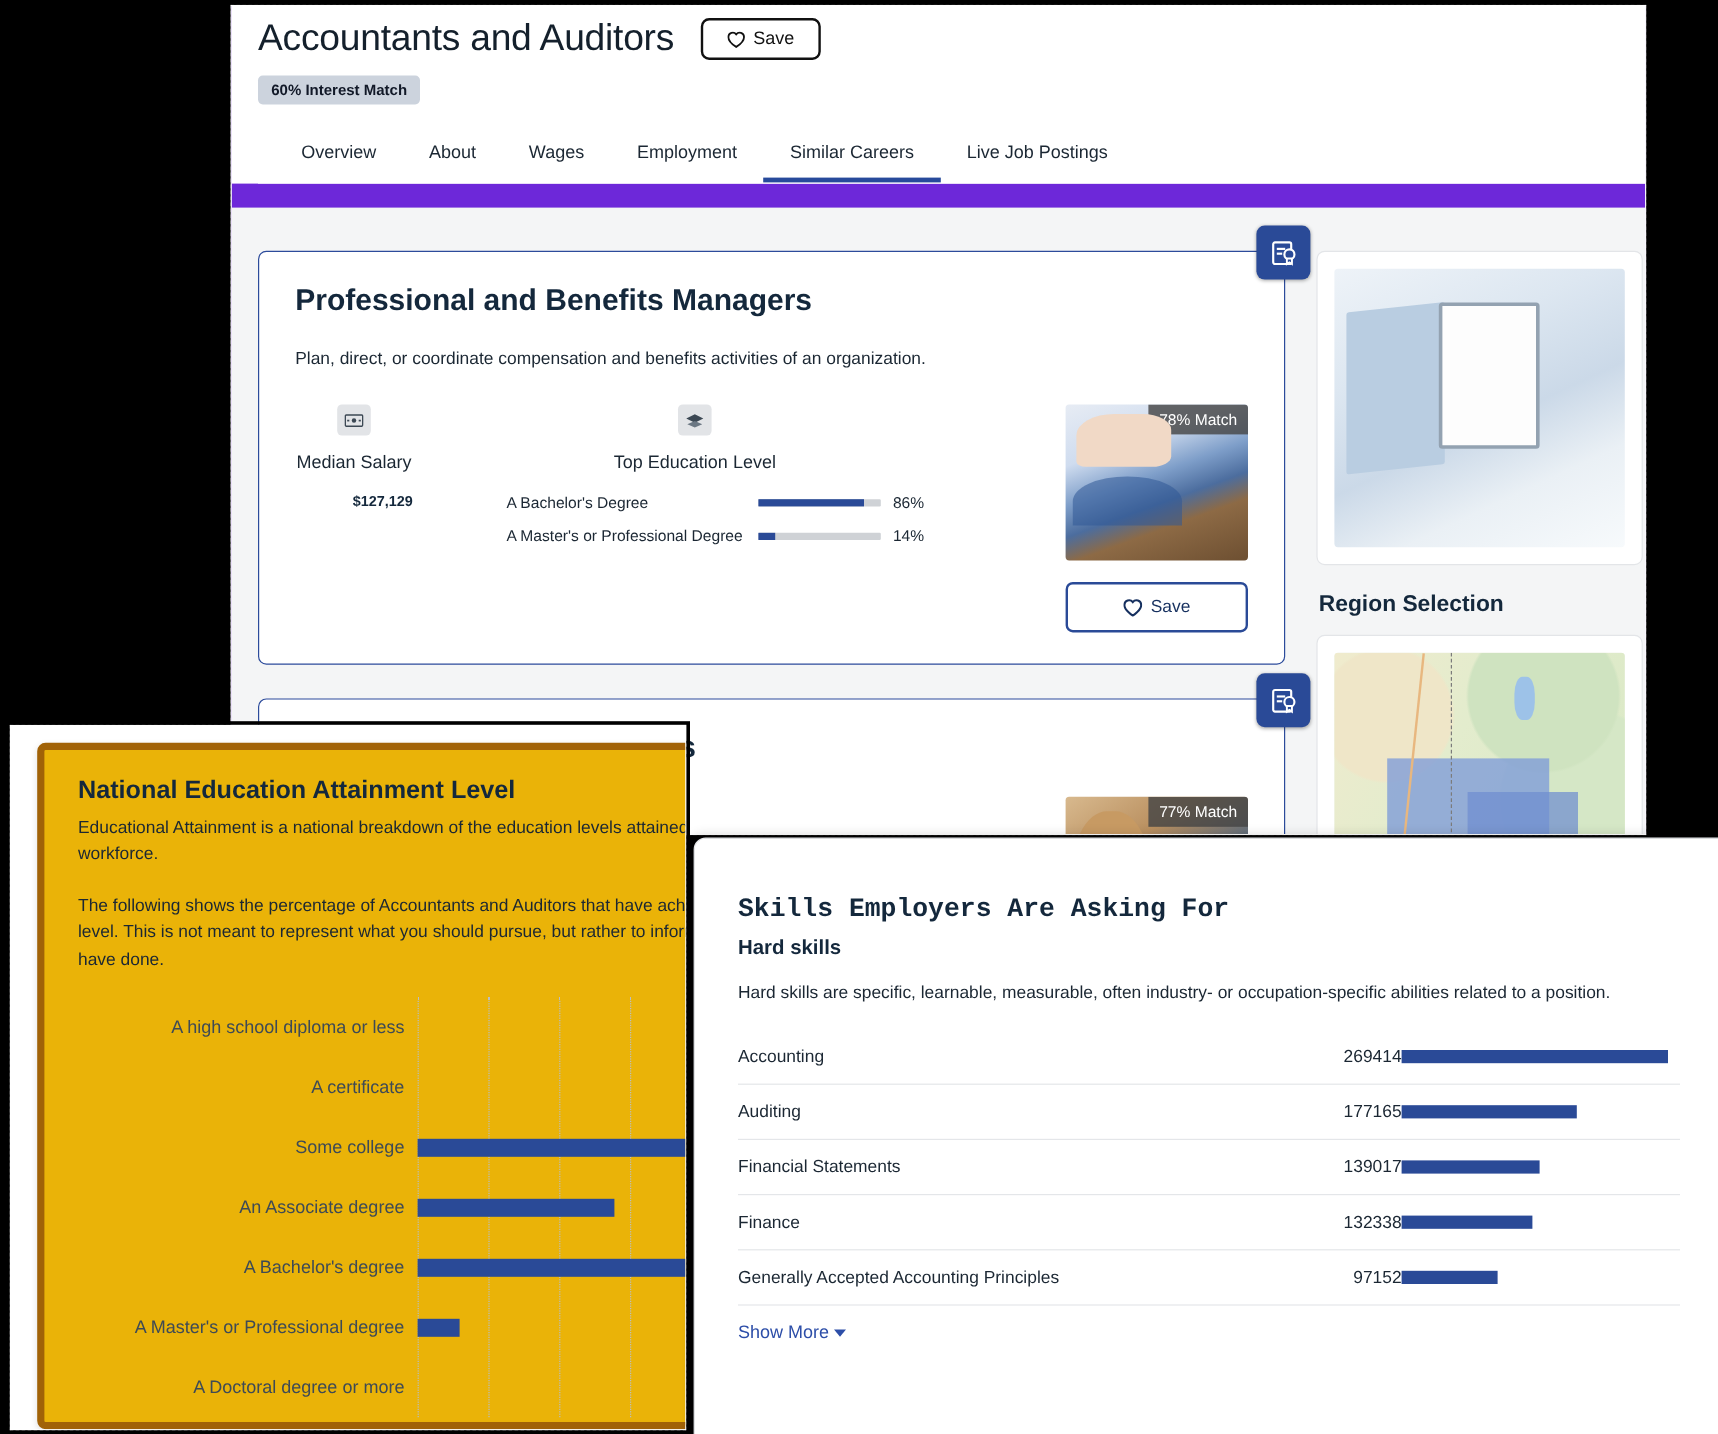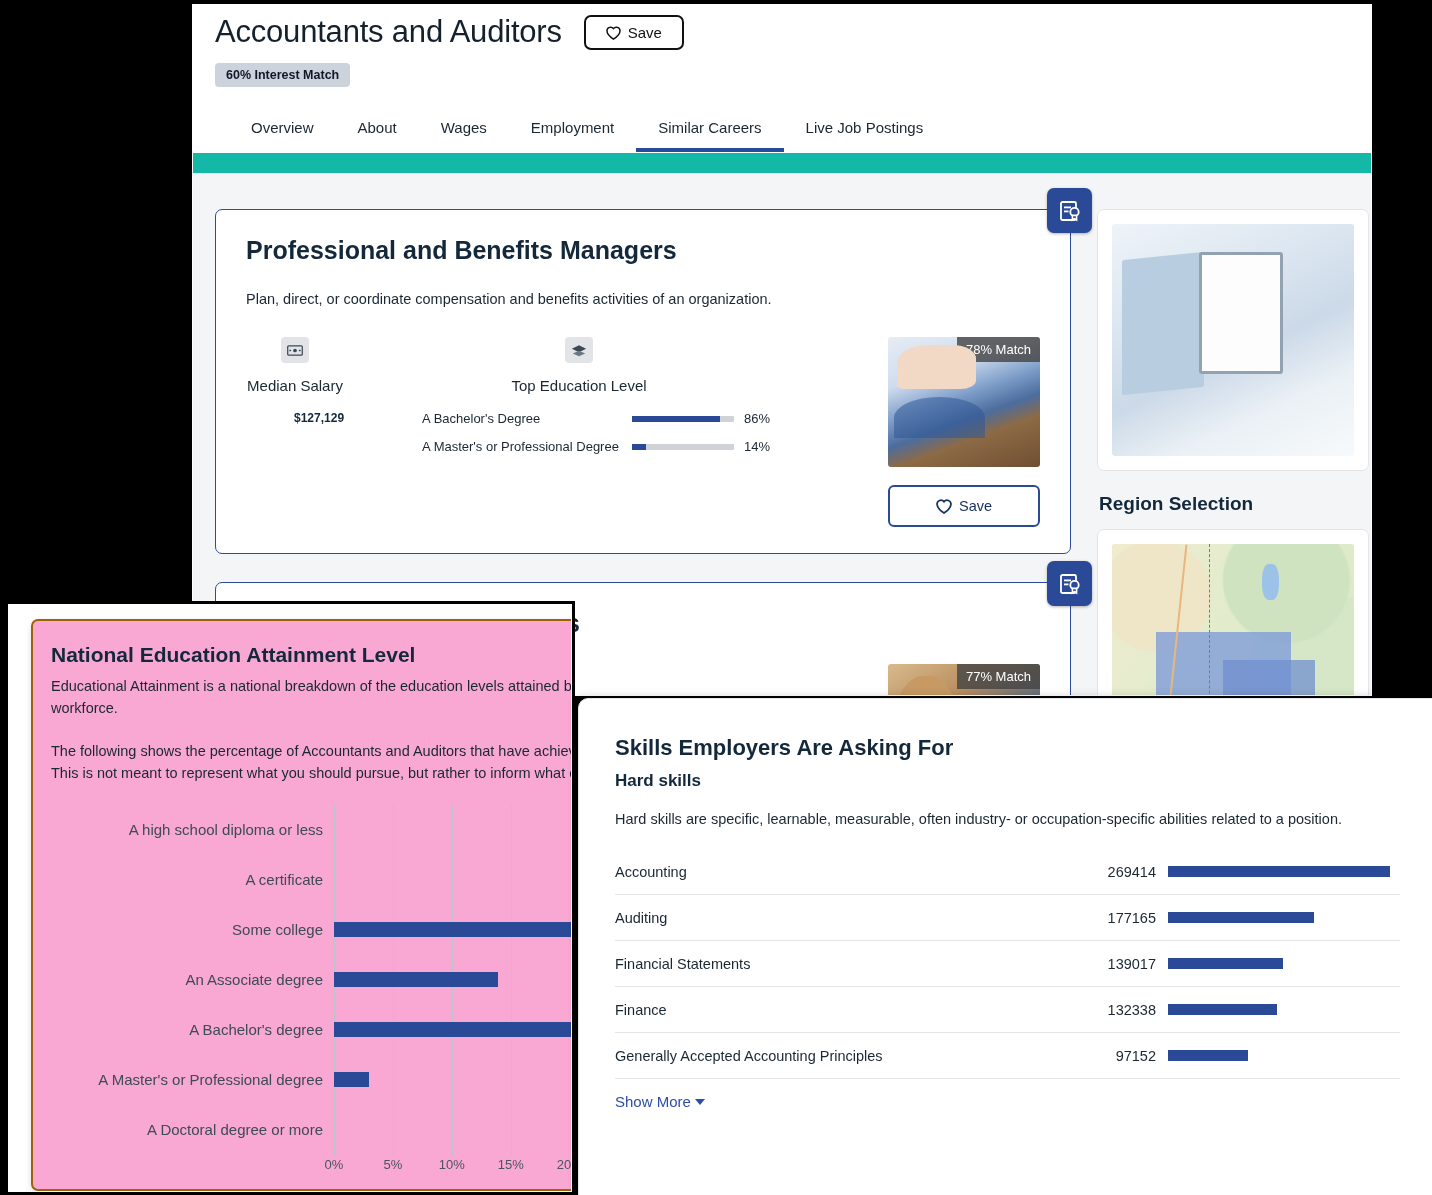--- a/index.html
+++ b/index.html
@@ -14,21 +14,21 @@
 
   
   .main-window {
     position: absolute; left: 192px; top: 4px;
     width: 1180px; height: 692px;
     background: #ffffff;
     border: 1px dashed #ffffff;
     outline: 3px solid #000000;
     overflow: hidden;
   }
-  .mw-inner { position: relative; width: 100%; height: 100%; background: #14b8a6; }
+  .mw-inner { position: relative; width: 100%; height: 100%; background: #6d28d9; }
 
   
   .page-header { padding: 10px 0 0 22px; background: #fff; }
   .title-row { display: flex; align-items: center; gap: 22px; }
   .page-title {
     font-size: 31px; font-weight: 400; color: #14202c;
     letter-spacing: -0.2px; line-height: 1.1; margin: 0;
   }
   .save-btn-top {
     display: inline-flex; align-items: center; gap: 7px;
@@ -159,22 +159,22 @@
   
   .edu-window {
     position: absolute; left: 8px; top: 604px;
     width: 564px; height: 588px;
     background: #ffffff;
     border: 1px dashed #ffffff;
     outline: 3px solid #000000;
     overflow: hidden;
   }
   .edu-inner { position:absolute; left:22px; top:14px; right:-200px; bottom:0;
-               background:#f9a8d4; border:2px solid #a16207; border-radius:7px;
-               box-shadow: 0 2px 6px rgba(0,0,0,.12); padding: 22px 18px; overflow:hidden;}
+               background:#eab308; border:6px solid #a16207; border-radius:7px;
+               box-shadow: 0 2px 6px rgba(0,0,0,.12); padding: 22px 28px; overflow:hidden;}
   .edu-h { font-size: 21px; font-weight: bold; color:#14283c; margin:0 0 8px 0; }
   .edu-p { font-size: 14.5px; color:#1b2733; margin:0 0 20px 0; line-height:1.55; }
   .chart-wrap { position: relative; margin-top: 16px; width: 560px; height: 390px; }
   .chart-cats { position:absolute; left:0; top:0; width: 282px; }
   .cat {
     height: 50px; display:flex; align-items:center; justify-content:flex-end;
     font-size: 15px; color:#3e4a56; padding-right: 10px;
   }
   .plot { position:absolute; left: 283px; top: 0; right: 0; height: 350px; }
   .gl { position:absolute; top:0; bottom:0; width:0; border-left:1px dotted #b9bfc6; }
@@ -188,31 +188,31 @@
   .skills-window {
     position: absolute; left: 578px; top: 698px;
     width: 856px; height: 500px;
     background: #ffffff;
     border: 1px solid #e4e6e9;
     border-top-left-radius: 10px;
     box-shadow: -3px -3px 9px rgba(0,0,0,.13);
     overflow: hidden;
     padding: 32px 36px 0 36px;
   }
-  .sk-h { font-size: 22px; font-weight: bold; color:#14283c; margin: 4px 0 10px 0; }
+  .sk-h { font-size: 22px; font-weight: bold; color:#14283c; margin: 14px 0 10px 0; font-family: Liberation Mono, monospace; }
   .sk-p { font-size: 14.5px; color:#1b2733; margin:0 0 26px 0; line-height:1.6; max-width: 790px; }
   .sk-sub { font-size: 17px; font-weight: bold; color:#14283c; margin: 0 0 20px 0; }
   .sk-desc { font-size: 14.5px; color:#1b2733; margin: 0 0 22px 0; }
   .sk-table { width: 785px; }
   .sk-row {
     display:flex; align-items:center; height: 46px;
     border-bottom: 1px solid #e4e6e9;
   }
   .sk-name { flex:1; font-size: 14.5px; color:#1b2733; }
-  .sk-val { width: 86px; text-align:right; font-size: 14.5px; color:#1b2733; padding-right: 12px; }
+  .sk-val { width: 86px; text-align:right; font-size: 14.5px; color:#1b2733; padding-right: 0; }
   .sk-barwrap { width: 232px; }
   .sk-bar { height: 11px; background:#2a4a97; }
   .show-more {
     display:inline-flex; align-items:center; gap:4px;
     color:#2d4ea8; font-size:15px; margin-top:14px; cursor:pointer;
   }
   .chev { width:0;height:0;border-left:5px solid transparent;border-right:5px solid transparent;border-top:6px solid #2d4ea8; }
 </style>
 </head>
 <body>

